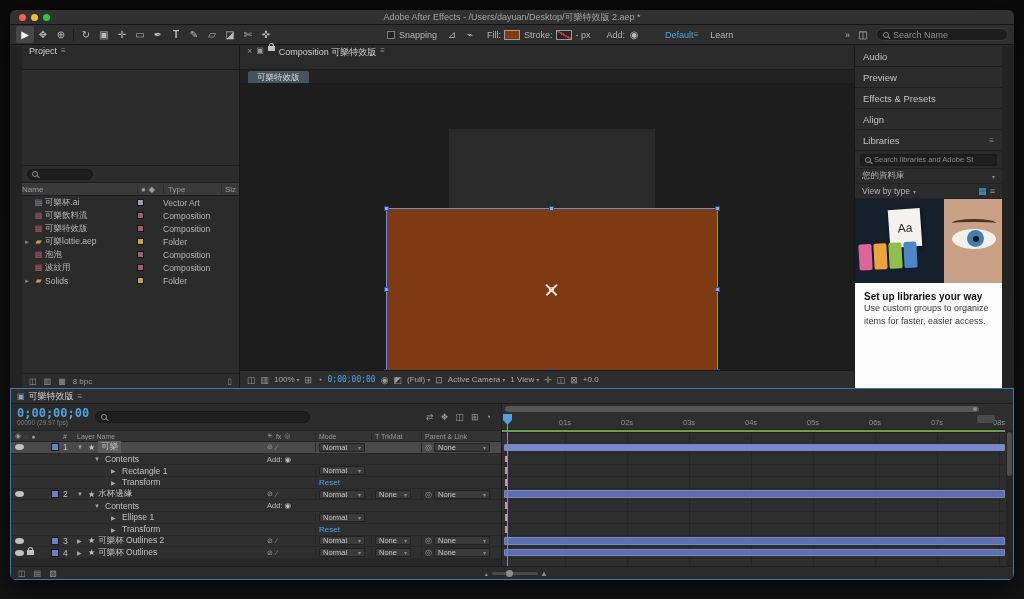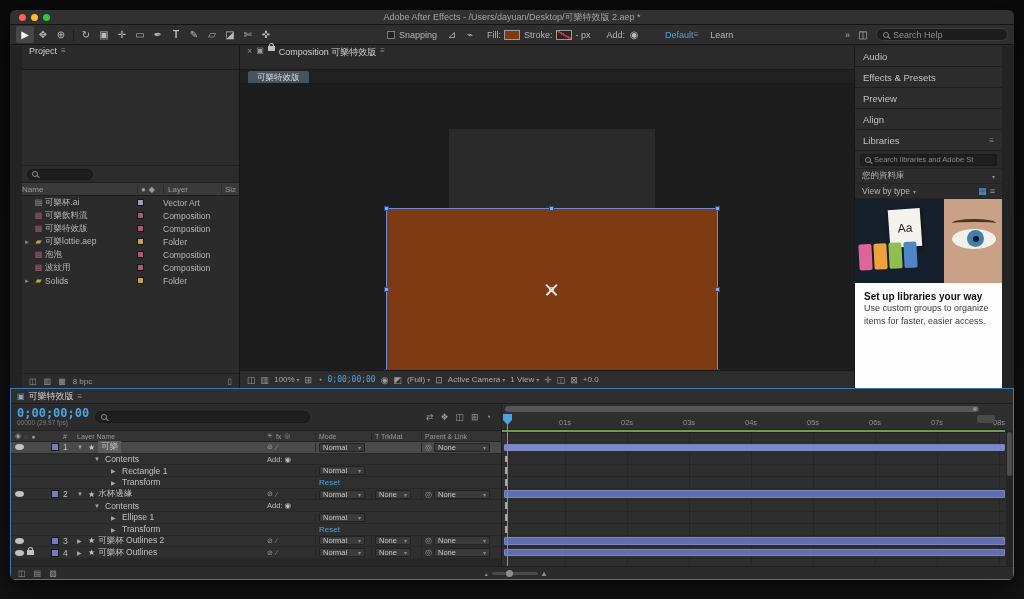--- a/index.html
+++ b/index.html
@@ -228,21 +228,21 @@
 
     <span class="tb-blue" style="margin-left:22px">Default</span>
     <span class="menu-glyph">≡</span>
     <span class="tb-label" style="margin-left:12px">Learn</span>
 
     <span style="flex:1"></span>
     <span class="tb-label">»</span>
     <span class="tool" style="margin:0 4px">◫</span>
     <div class="searchpill" style="width:132px">
       <span class="mag"></span>
-      <span>Search Help</span>
+      <span>Search Name</span>
     </div>
   </div>
 
   <div class="main">
     <div class="gutter"></div>
 
     <div class="project">
       <div class="panel-tabrow">
         <span>Project</span>
         <span class="menu-glyph">≡</span>
@@ -252,21 +252,21 @@
         <div class="search-mini">
           <span class="mag"></span>
         </div>
       </div>
       <div class="proj-head">
         <span class="ph-name">Name</span>
         <span class="ph-lab">
               <span>●</span>
               <span>◆</span>
             </span>
-        <span class="ph-type">Layer</span>
+        <span class="ph-type">Type</span>
         <span class="ph-size">Siz</span>
       </div>
       <div class="proj-rows">
         <div class="prow t-vector">
           <span class="chev"></span>
               <span class="ficon">▤</span>
           <span class="pname">可樂杯.ai</span>
           <span class="plab">
                 <i></i>
               </span>
@@ -400,24 +400,24 @@
         <span class="vs-ico">⊠</span>
         <span>+0.0</span>
       </div>
     </div>
 
     <div class="sidebar">
       <div class="side-head">
             <span>Audio</span>
           </div>
       <div class="side-head">
-            <span>Effects &amp; Presets</span>
+            <span>Preview</span>
           </div>
       <div class="side-head">
-            <span>Preview</span>
+            <span>Effects &amp; Presets</span>
           </div>
       <div class="side-head">
             <span>Align</span>
           </div>
       <div class="side-head">
         <span>Libraries</span>
         <span class="menu-glyph">≡</span>
       </div>
       <div class="lib-search">
         <div class="lib-pill">

